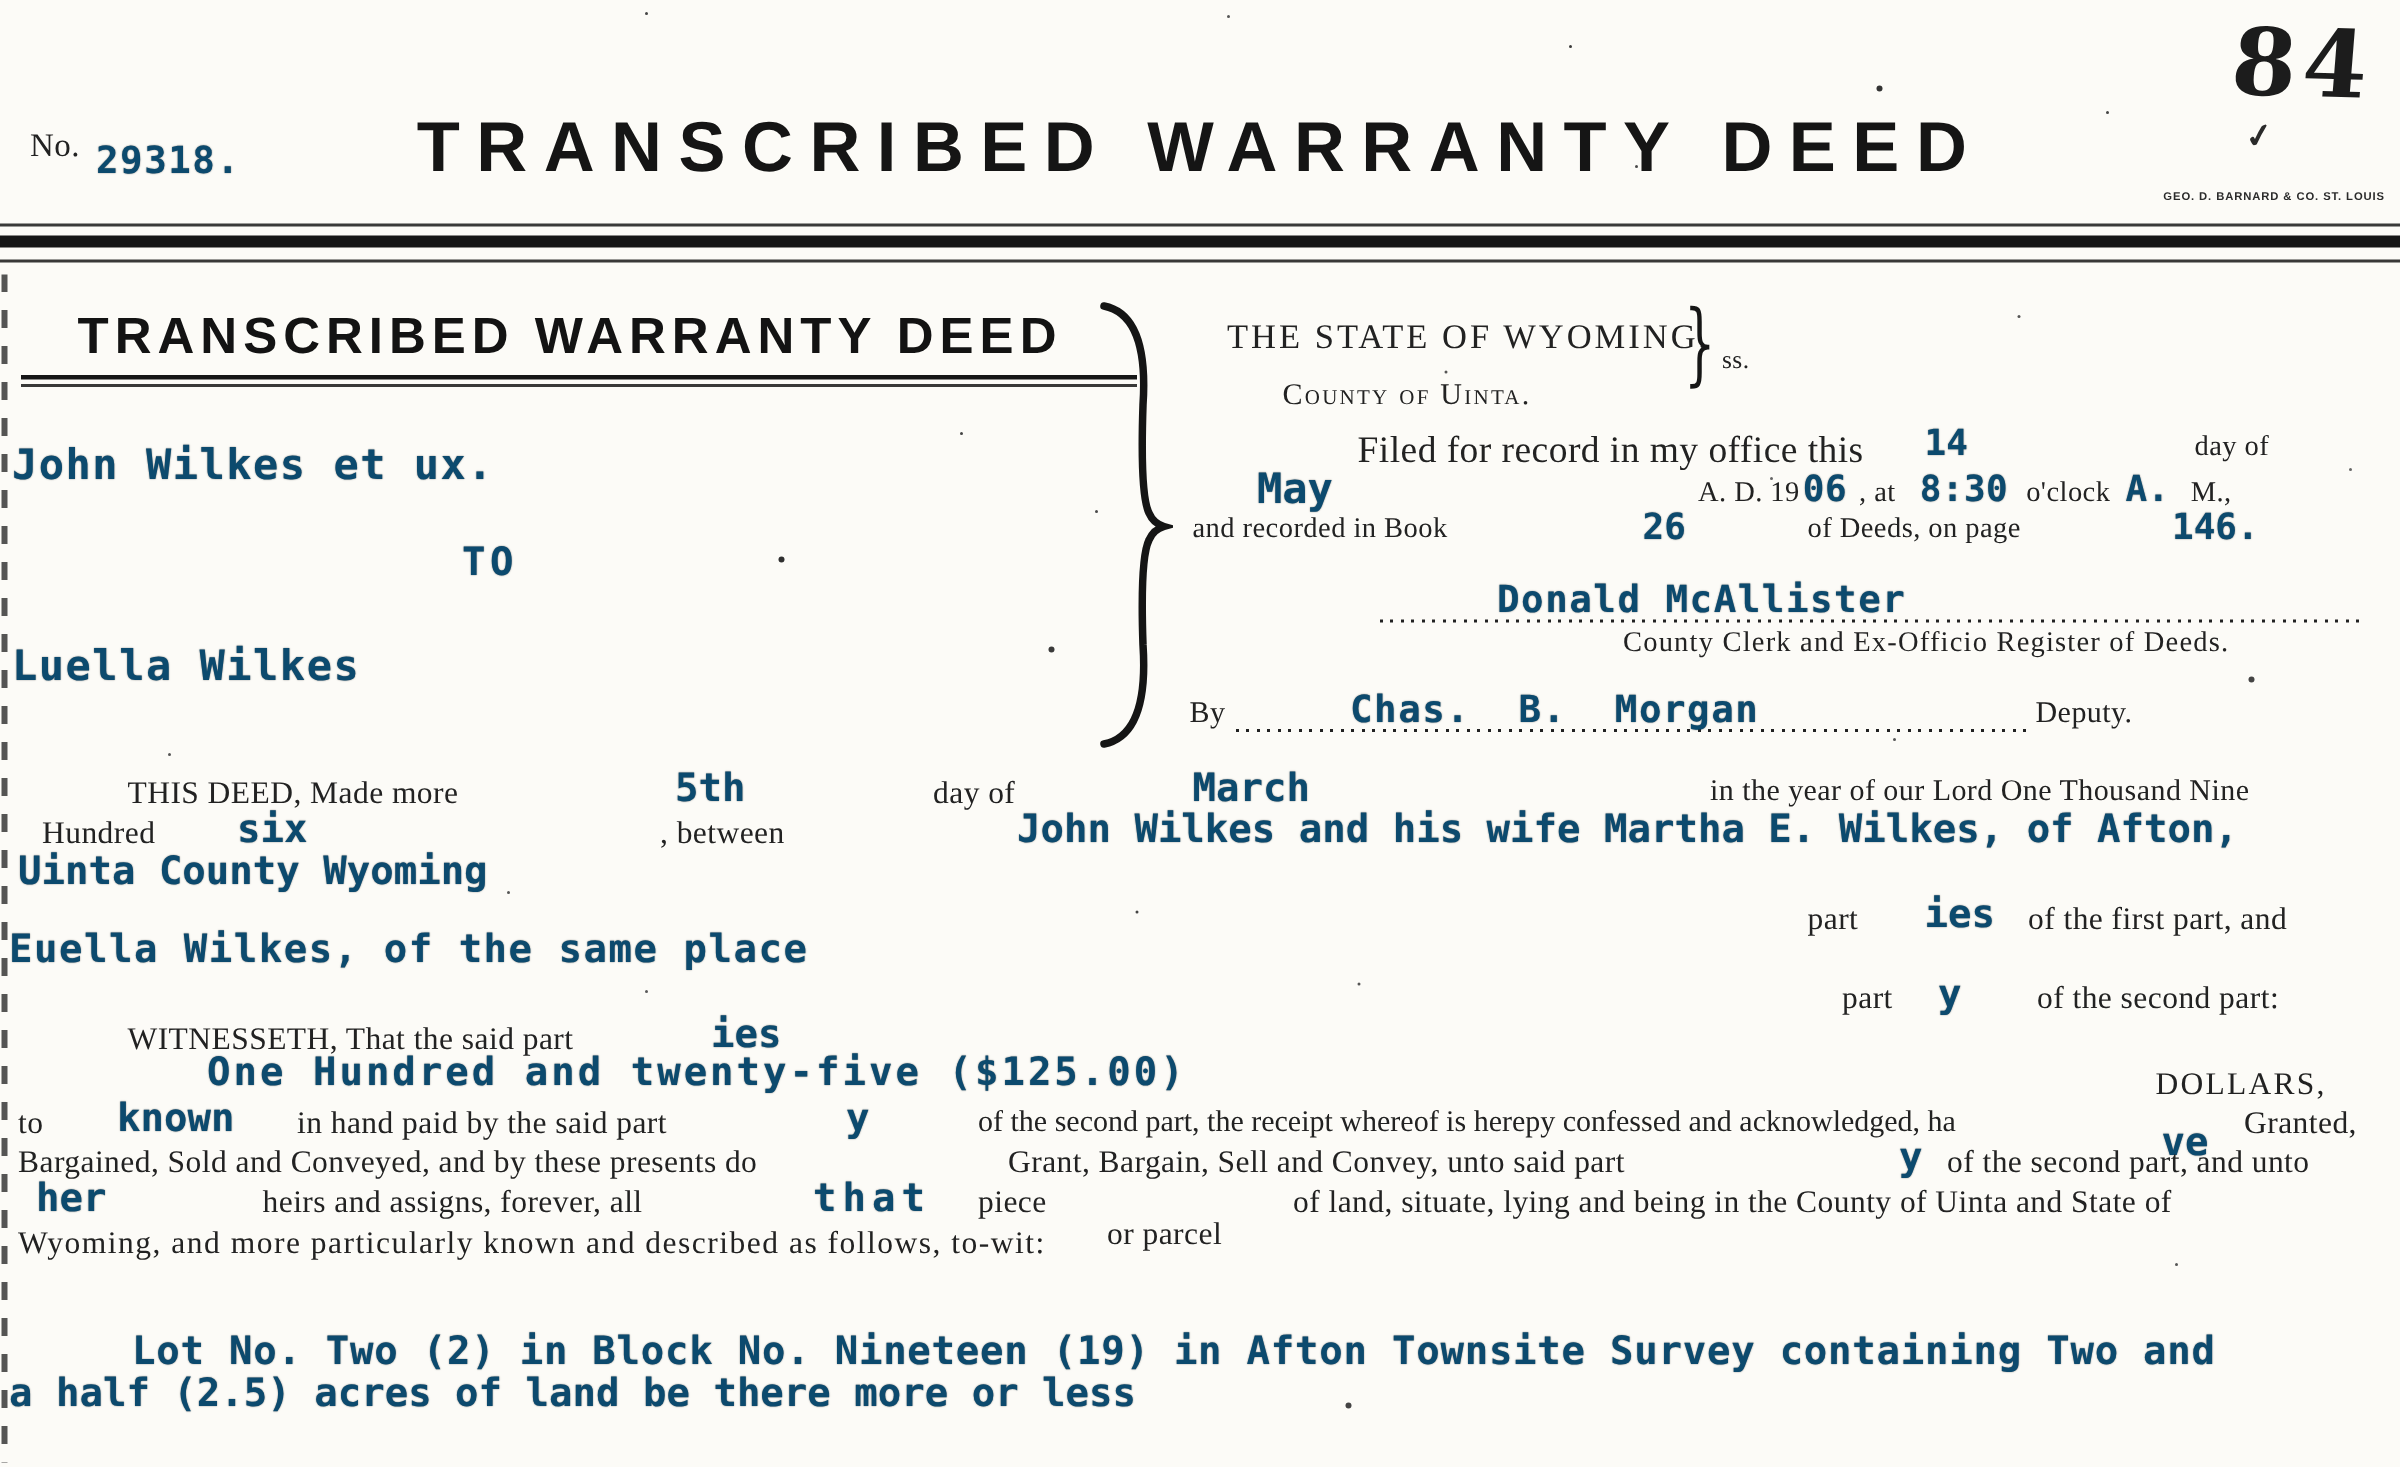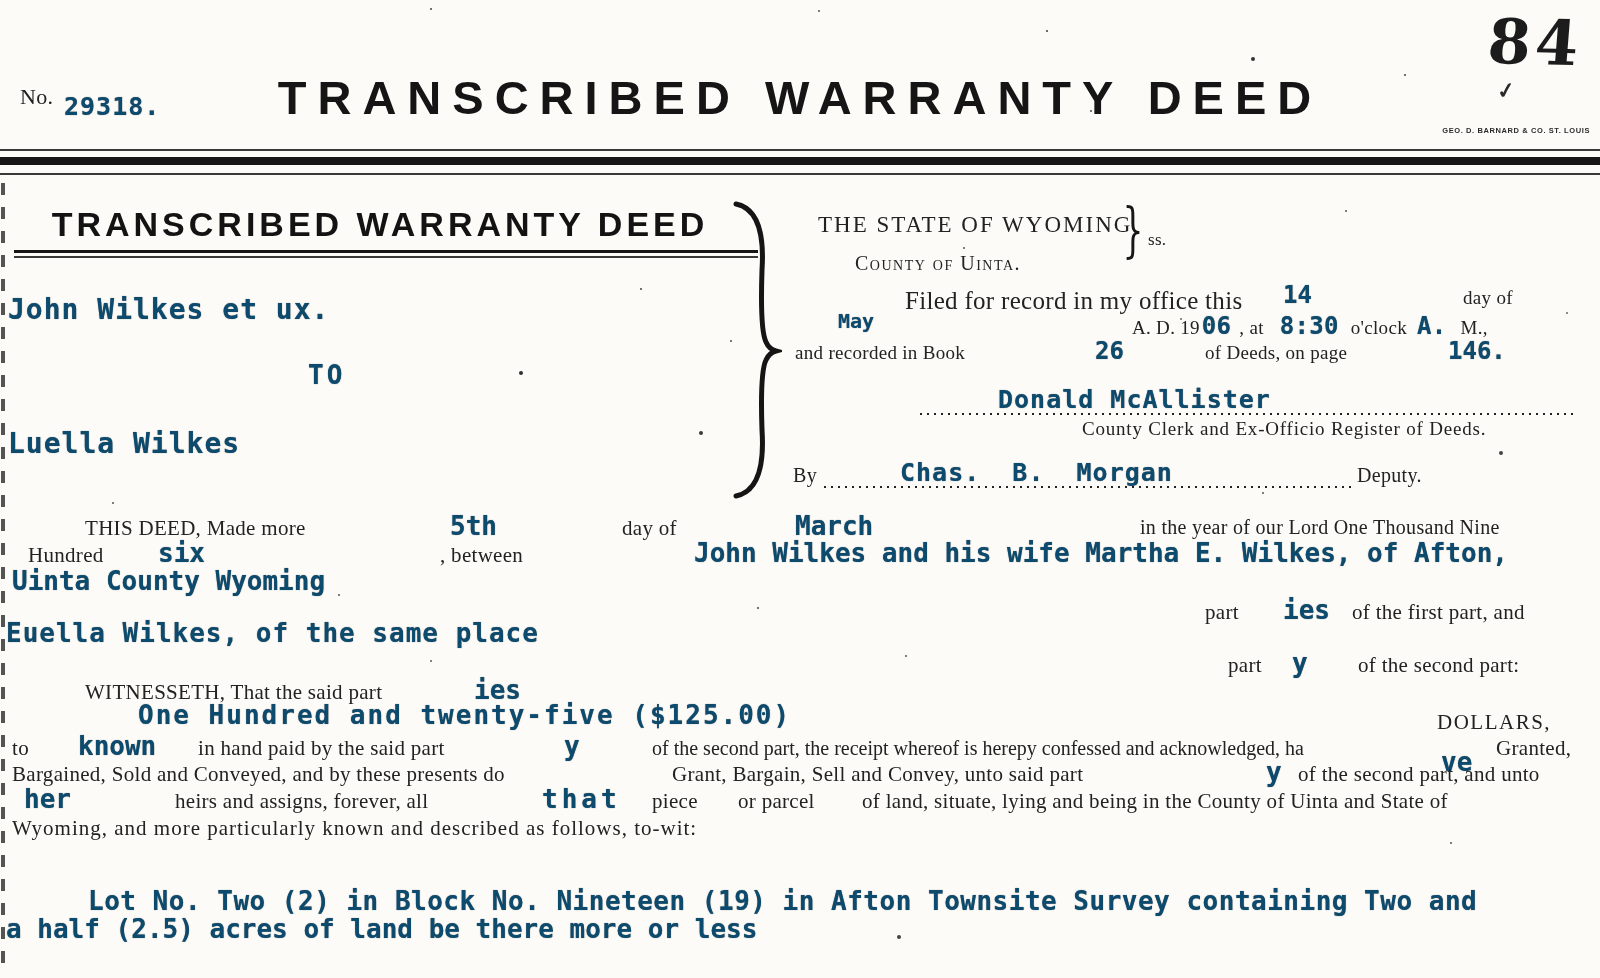--- a/index.html
+++ b/index.html
@@ -52,21 +52,21 @@
   .grantee { left:8px;  top:427px; font-size:28px; letter-spacing:1px; }
   .big-brace { left:722px; top:200px; }
   
   .state-line  { left:818px; top:212px; font-size:23px; letter-spacing:2px; }
   .ss-brace    { left:1114px; top:198px; font-family:"DejaVu Serif",serif; font-size:60px; line-height:62px; transform:scaleX(.55); color:#161616; }
   .ss-label    { left:1148px; top:230px; font-size:17px; }
   .county-line { left:855px; top:252px; font-size:20px; font-variant:small-caps; letter-spacing:1.5px; }
   .filed-text  { left:905px; top:287px; font-size:25px; }
   .filed-day   { left:1283px; top:281px; font-size:24px; }
   .dayof-text  { left:1463px; top:287px; font-size:19px; }
-  .month-typed { left:838px; top:309px; font-size:20px; }
+  .month-typed { left:838px; top:309px; font-size:28px; }
   .ad-line     { left:1132px; top:312px; font-size:19px; }
   .ad-line .typed { font-size:24px; }
   .book-text   { left:795px; top:342px; font-size:19px; }
   .book-number { left:1095px; top:337px; font-size:24px; }
   .deeds-text  { left:1205px; top:342px; font-size:19px; }
   .page-value  { left:1448px; top:337px; font-size:24px; }
   .leader { position:absolute; height:2px; background:repeating-linear-gradient(90deg,#222 0 2px,transparent 2px 7px); }
   .leader-clerk  { left:920px; top:413px; width:658px; }
   .clerk-name    { left:998px; top:385px; font-size:25px; letter-spacing:1px; }
   .clerk-title   { left:1082px; top:418px; font-size:19px; letter-spacing:.8px; }
@@ -78,21 +78,21 @@
   .b-printed { font-size:21px; }
   .b-typed   { font-size:26px; }
   .l1-made   { left:85px;  top:516px; }
   .l1-day    { left:450px; top:511px; }
   .l1-dayof  { left:622px; top:516px; }
   .l1-month  { left:795px; top:511px; }
   .l1-year   { left:1140px; top:516px; font-size:20px; }
   .l2-hundred  { left:28px;  top:543px; }
   .l2-yearword { left:158px; top:538px; }
   .l2-between  { left:440px; top:543px; }
-  .l2-grantors { left:678px; top:538px;margin-left:16px; }
+  .l2-grantors { left:678px; top:538px; }
   .l3-residence { left:12px; top:566px; }
   .l4-part  { left:1205px; top:600px; }
   .l4-ies   { left:1283px; top:595px; }
   .l4-first { left:1352px; top:600px; }
   .l5-grantee { left:6px; top:618px; letter-spacing:1px; }
   .l6-part   { left:1228px; top:653px; }
   .l6-y      { left:1292px; top:648px; }
   .l6-second { left:1358px; top:653px; }
   .l7-witness { left:85px;  top:680px; }
   .l7-ies     { left:474px; top:675px; }
@@ -107,21 +107,21 @@
   .l9-ve      { left:1441px; top:747px; }
   .l9-granted { left:1496px; top:736px; }
   .l10-barg  { left:12px;   top:762px; }
   .l10-grant { left:672px;  top:762px; }
   .l10-y     { left:1266px; top:757px; }
   .l10-unto  { left:1298px; top:762px; }
   .l11-her   { left:24px;   top:784px; }
   .l11-heirs { left:175px; top:789px; }
   .l11-that  { left:542px; top:784px; letter-spacing:4px; }
   .l11-piece { left:652px; top:789px; }
-  .l11-parcel{ left:738px; top:789px; }
+  .l11-parcel{ left:738px; top:810px; }
   .l11-land  { left:862px; top:789px; }
   .l12-described { left:12px; top:816px; letter-spacing:1px; }
   .prop-line1 { left:88px; top:886px; letter-spacing:.5px; }
   .prop-line2 { left:6px;  top:914px; }
   
   .specks {
     position:absolute; left:0; top:0; width:2px; height:2px; border-radius:50%; background:transparent;
     box-shadow:
       430px 8px 0 0 #444, 1046px 30px 0 0 #3a3a3a, 1252px 58px 0 1px #333,
       1404px 74px 0 0 #444, 818px 10px 0 0 #555, 1090px 110px 0 0 #4a4a4a,

